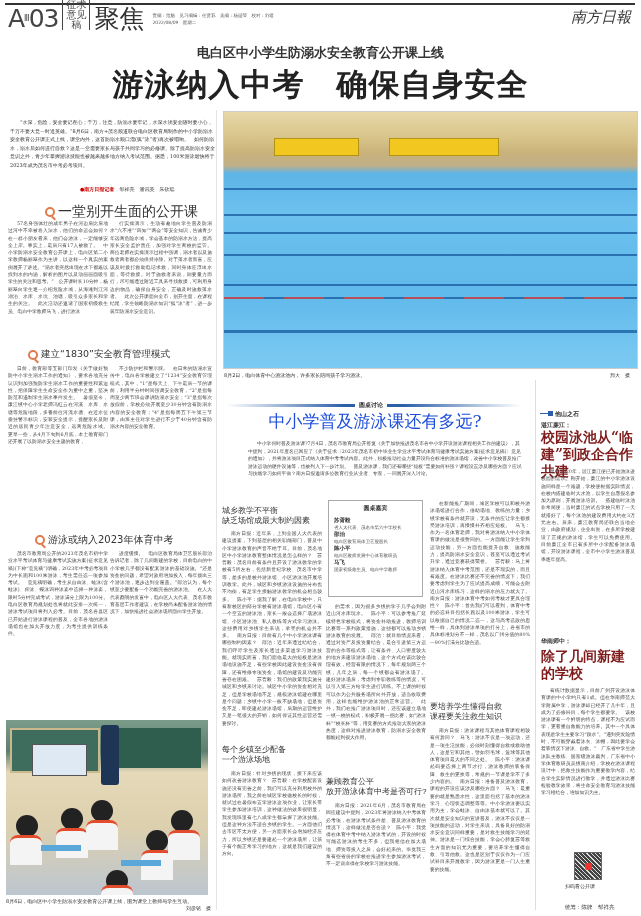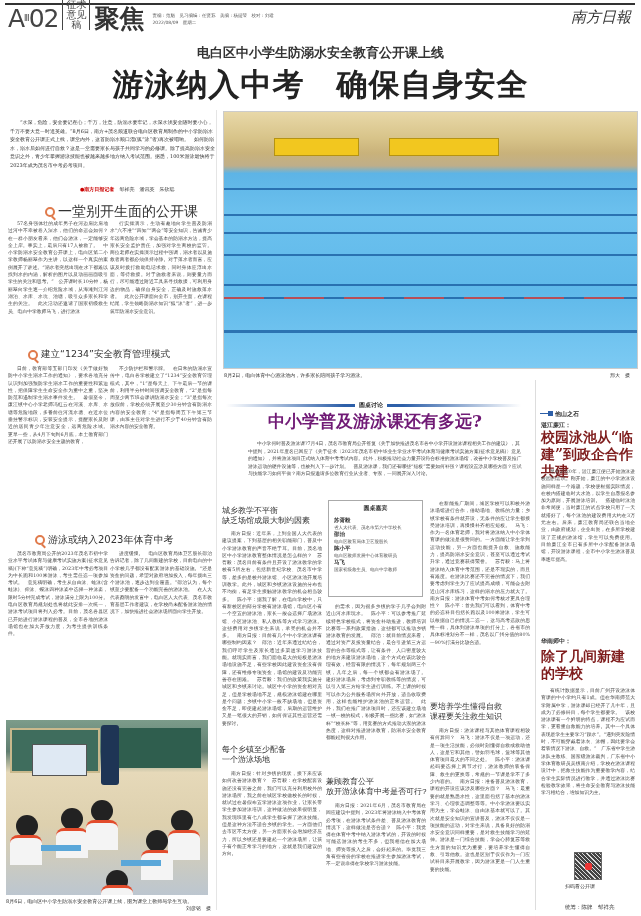--- a/index.html
+++ b/index.html
@@ -2,40 +2,40 @@
 <html><head>
 <meta charset="utf-8">
 <style>
 *{box-sizing:border-box;margin:0;padding:0}
 body{width:641px;height:916px;background:#fff;font-family:"DejaVu Serif",serif;color:#222;position:relative;overflow:hidden}
 .topbar{position:absolute;left:5px;top:3px;width:630px;height:2px;background:#333}
 .masthead{position:absolute;left:8px;top:6px;height:26px;display:flex;align-items:flex-end}
 .pg{font-family:"DejaVu Sans",sans-serif;font-size:25px;line-height:26px;color:#444;letter-spacing:-1px}
 .pg small{font-size:8px;vertical-align:bottom}
 .sect{font-size:10px;line-height:10px;color:#444;border-left:1px solid #444;border-right:1px solid #444;padding:0 3px;margin:0 4px 2px;width:28px;text-align:center}
-.big{font-size:25px;line-height:26px;color:#333;font-weight:bold}
+.big{font-size:25px;line-height:26px;color:#333;font-weight:normal}
 .meta{font-family:"DejaVu Sans",sans-serif;font-size:4.5px;color:#555;margin-left:8px;line-height:7px;align-self:center}
 .logo{position:absolute;right:10px;top:8px;font-size:15px;font-style:italic;color:#333;font-weight:normal}
 .subt{position:absolute;left:0;width:641px;top:44px;text-align:center;font-size:13px;font-weight:bold;color:#333}
 .headline{position:absolute;left:0;width:641px;top:64px;text-align:center;font-size:31px;font-weight:900;letter-spacing:1px;color:#222}
 .lead{position:absolute;left:10px;top:118px;width:205px;font-size:5px;line-height:8.5px;color:#333;text-indent:10px}
 .byline{position:absolute;left:80px;top:186px;font-size:5px;color:#333}
 .byline b{color:#c00}
 .secthead{position:absolute;display:flex;align-items:center;font-family:"DejaVu Sans",sans-serif;color:#333}
 .secthead .ring{width:10px;height:10px;border:2px solid #e07a4b;border-radius:50%;margin-right:3px;position:relative}
 .secthead .ring:after{content:"";position:absolute;width:5px;height:2px;background:#e07a4b;left:4px;top:8px;transform:rotate(45deg)}
 .col{position:absolute;font-size:4.8px;line-height:7.3px;color:#444;text-indent:9px;overflow:hidden;text-align:justify}
 .photo-main{position:absolute;left:223px;top:111px;width:415px;height:258px;background:linear-gradient(#e8d8a8 0,#d8c48a 10%,#c9b27a 16%,#bfae89 21%,#5db4e6 24%,#6cc1ee 40%,#5fb9ea 70%,#7ccaf3 100%);overflow:hidden;border:1px solid #ccc}
 .lane{position:absolute;left:0;width:100%;height:2px;background:#1b5fa2;opacity:.8}
 .lane.red{background:repeating-linear-gradient(90deg,#c33 0 40px,#1b5fa2 40px 60px)}
 .locker{position:absolute;top:26px;height:18px;background:#f2c71f;border:1px solid #b59312}
 .cap{position:absolute;font-size:5px;color:#333;font-family:"DejaVu Sans",sans-serif}
 .rt-banner{position:absolute;left:226px;top:404px;width:295px;height:3px;background:linear-gradient(90deg,#fff,#2d5fa8 40%,#2d5fa8 60%,#fff)}
 .rt-tag{position:absolute;left:355px;top:401px;background:#fff;padding:0 4px;font-size:6px;color:#333;font-family:"DejaVu Sans",sans-serif;font-weight:bold}
-.rt-title{position:absolute;left:220px;top:410px;width:310px;text-align:center;font-size:17px;font-weight:bold;color:#701a75}
+.rt-title{position:absolute;left:220px;top:410px;width:310px;text-align:center;font-size:17px;font-weight:normal;color:#1d4ed8}
 .rt-intro{position:absolute;left:248px;top:440px;width:274px;font-size:4.8px;line-height:7.5px;color:#444;text-indent:9px}
 .sub-h{position:absolute;font-family:Liberation Mono, monospace;font-size:8px;line-height:10px;color:#333}
 .guestbox{position:absolute;left:328px;top:500px;width:95px;height:97px;border:1px solid #aaa;padding:3px 5px}
 .guestbox .gt{text-align:center;font-size:6px;font-weight:bold;color:#333;font-family:"DejaVu Sans",sans-serif;margin-bottom:4px}
 .guestbox .gn{font-size:5.5px;font-weight:bold;color:#333;line-height:7px;font-family:"DejaVu Sans",sans-serif}
 .guestbox .gd{font-size:4.5px;color:#555;line-height:7px}
 .side{position:absolute;left:535px;top:380px;width:102px;height:530px;border-left:1px solid #ddd}
 .side-tag{position:absolute;left:548px;top:410px;font-size:6px;font-weight:bold;font-family:"DejaVu Sans",sans-serif;color:#333}
 .side-tag:before{content:"";display:inline-block;width:5px;height:5px;background:#2d5fa8;margin-right:2px}
 .side-tag-line{position:absolute;left:540px;top:413px;width:8px;height:1px;background:#2d5fa8}
@@ -52,21 +52,21 @@
 .kid-body{position:absolute;width:32px;height:30px;background:#f4f4f4;border-radius:8px 8px 0 0;border-top:3px solid #e24b2b}
 .desk{position:absolute;height:6px;background:#5aa7d9}
 .vrule{position:absolute;top:380px;width:1px;height:530px;background:#e5e5e5}
 </style>
 </head>
 <body>
 
 <div class="topbar"></div>
 
 <div class="masthead">
-  <span class="pg"><span>A</span><small>Ⅲ</small><span>02</span></span>
+  <span class="pg"><span>A</span><small>Ⅲ</small><span>03</span></span>
   <span class="sect">征求意见稿</span>
   <span class="big">聚焦</span>
   <span class="meta"><span>责编：范魁　见习编辑：任贤荪　美编：杨挺莹　校对：刘君</span><br><span>2022/08/09　星期二</span></span>
 </div>
 <div class="logo">南方日報</div>
 
 <div class="subt">电白区中小学生防溺水安全教育公开课上线</div>
 <div class="headline">游泳纳入中考　确保自身安全</div>
 
 <div class="lead">“水深，危险，安全要记在心；千万，注意，防溺水要牢记，水深水浅安全随时要小心，千万不要大意一时逞英雄。”8月6日，南方+茂名频道联合电白区教育局制作的中小学防溺水安全教育公开课正式上线，课堂内外，这首防溺水顺口溜(狐“泳”者)再次被唱响。　如何防溺水，溺水后如何进行自救？这是一堂需要家长与孩子共同学习的必修课。除了提高防溺水安全意识之外，青少年掌握游泳技能也被越来越多地方纳入考试范围。据悉，100米游泳最快将于2023年成为茂名市中考必考项目。</div>
@@ -74,21 +74,21 @@
 
 <div class="secthead" style="left:45px;top:203px;font-size:14px">
   <span class="ring"></span>
   <span>一堂别开生面的公开课</span>
 </div>
 <div class="col" style="left:8px;top:220px;width:100px;height:108px">57名身强体壮的成年男子在河边肩比肩地过河中不幸被卷入深水，他们的命运会如何？在一群小朋友看来，他们会游泳，一定能够安全上岸。事实上，最后只有17人被救了。　中小学防溺水安全教育公开课上，电白区第二小学教师杨丽翠作为主讲，以这样一个真实的案例展开了讲述。“溺水者突然出现在水下都难以找到水的内涵，解析的图片以及动画画面吸引学生的关注和思考。”　公开课时长10分钟，杨丽翠向学生逐一介绍危险水域，从海滩到江河湖泊、水库、水坑、池塘，吸引众多家长和学生的关注。　此次活动还邀请了国家初级救生员、电白中学教师马飞，进行游泳</div>
 <div class="col" style="left:110px;top:220px;width:102px;height:108px">行实操演示，生动有趣地向学生普及防溺水“六不准”“四知”“两会”等安全知识，告诫青少年远离危险水域，学会基本的防溺水方法，提高家长安全监护责任，加强对学生离校的监管。　两位老师在实操演示过程中强调，溺水者以及施救者两者都必须保持冷静。对于落水者而言，应该及时拨打救助电话求救，同时身体应浮出水面，等待救援。对于施救者来说，则要量力而行，尽可能通过附近工具来寻找救援，可利用身边的物品，确保自身安全，正确及时施救落水者。　此次公开课面向全市，别开生面，在课程结尾，学生领略防溺水知识“狐“泳”者”，进一步筑牢防溺水安全意识。</div>
 
 <div class="secthead" style="left:28px;top:348px;font-size:9.5px">
   <span class="ring"></span>
-  <span>建立“1234”安全教育管理模式</span>
+  <span>建立“1830”安全教育管理模式</span>
 </div>
 <div class="col" style="left:8px;top:365px;width:100px;height:155px">日前，教育部等五部门印发《关于做好预防中小学生溺水工作的通知》，要求各地充分认识到加强预防学生溺水工作的重要性和紧迫性，把保障学生生命安全作为重中之重，坚决防范和遏制学生溺水事件发生。　暑假至今，廉江镇中心小学老师冯红云在河溪、水库、水塘等危险地段，多番前往河流水塘、在近水位垂挂警示标识，安装安全提示，提醒家长及附近的居民青少年注意安全，远离危险水域。　更早一些，从4月下旬到6月底，本土教育部门还开展了以防溺水安全主题的教育，</div>
 <div class="col" style="left:110px;top:365px;width:102px;height:155px">不少防护栏和警示牌。　在日常的防溺水宣传中，电白各学校建立了“1234”安全教育管理模式，其中，“1”是每天上、下午最后一节的课前，利用半分钟时间强调安全教育，“2”是指每周至少两节班会课讲防溺水安全；“3”是指每次放假前，学校必须开展至少30分钟含有防溺水内容的安全教育；“4”是指每周五下午第三节课，由班主任对学生进行不少于40分钟含有防溺水内容的安全教育。</div>
 
 <div class="secthead" style="left:35px;top:533px;font-size:10px">
   <span class="ring"></span>
   <span>游泳或纳入2023年体育中考</span>
 </div>
 <div class="col" style="left:8px;top:550px;width:100px;height:165px">茂名市教育局公开的2023年茂名市初中学业水平考试体育与健康考试实施方案(征求意见稿)(下称“意见稿”)明确，2023年中考必考项目为中长跑和100米游泳，考生需任选一项参加考试。　意见稿明确，考生从自由泳、蛙泳(含蛙泳)、仰泳、蝶泳四种泳姿中选择一种泳姿，限时5分钟完成考试，游泳满分上限为100分。　电白区教育局规划处也将就此安排一次统一，游泳考试项目将列入必考。目前，茂名各县区已开始进行游泳课程的普及，全市各地的游泳场馆也在加大开放力度，为考生提供训练条件。</div>
 <div class="col" style="left:110px;top:550px;width:102px;height:165px">进度缓慢。　电白区教育局体卫艺股长邵治告诉记者，除了几间新建的学校，目前电白的中小学校几乎都没有配套游泳的基础设施。“还是资金的问题，希望对政府增加投入，每年拨出三个游泳池，逐步达到全覆盖。”邵治认为，每个镇至少要配备一个功能完善的游泳池。　在人大代表蔡朗的发言中，电白区人大代表、茂名市教育基层工作者建议，在学校尚未配备游泳池的情况下，加快推进社会游泳场所面向学生开放。</div>

